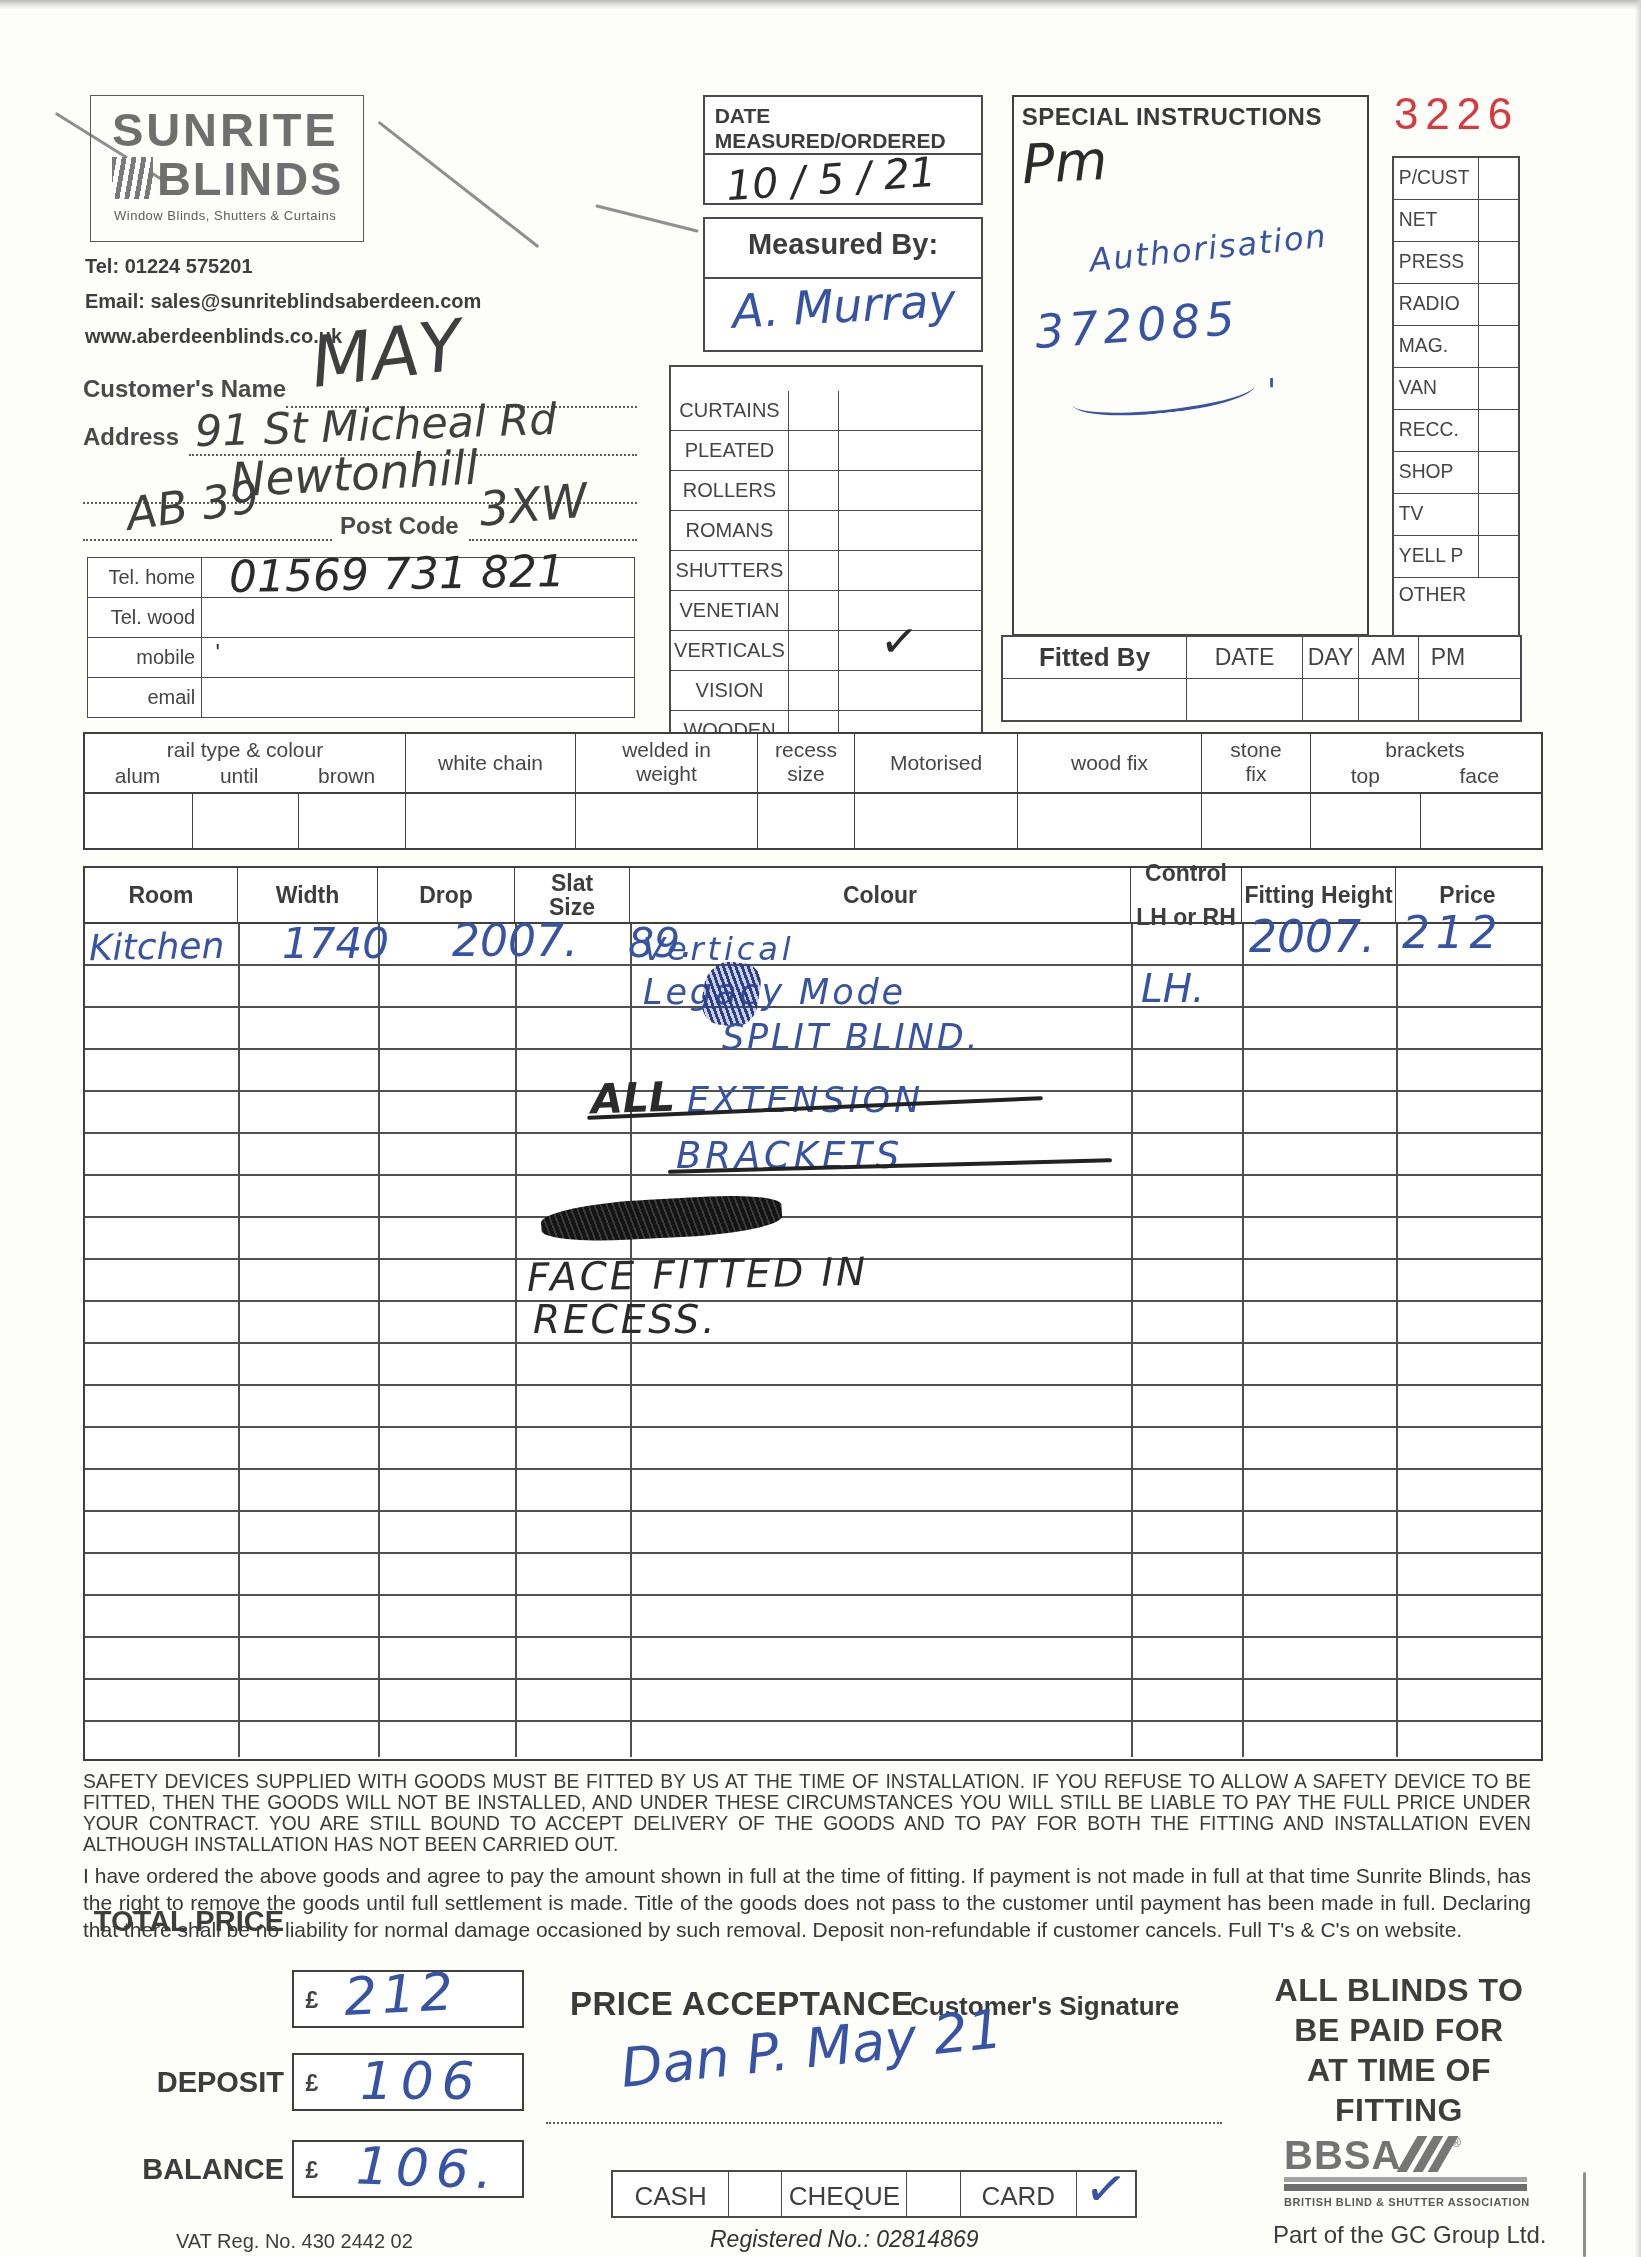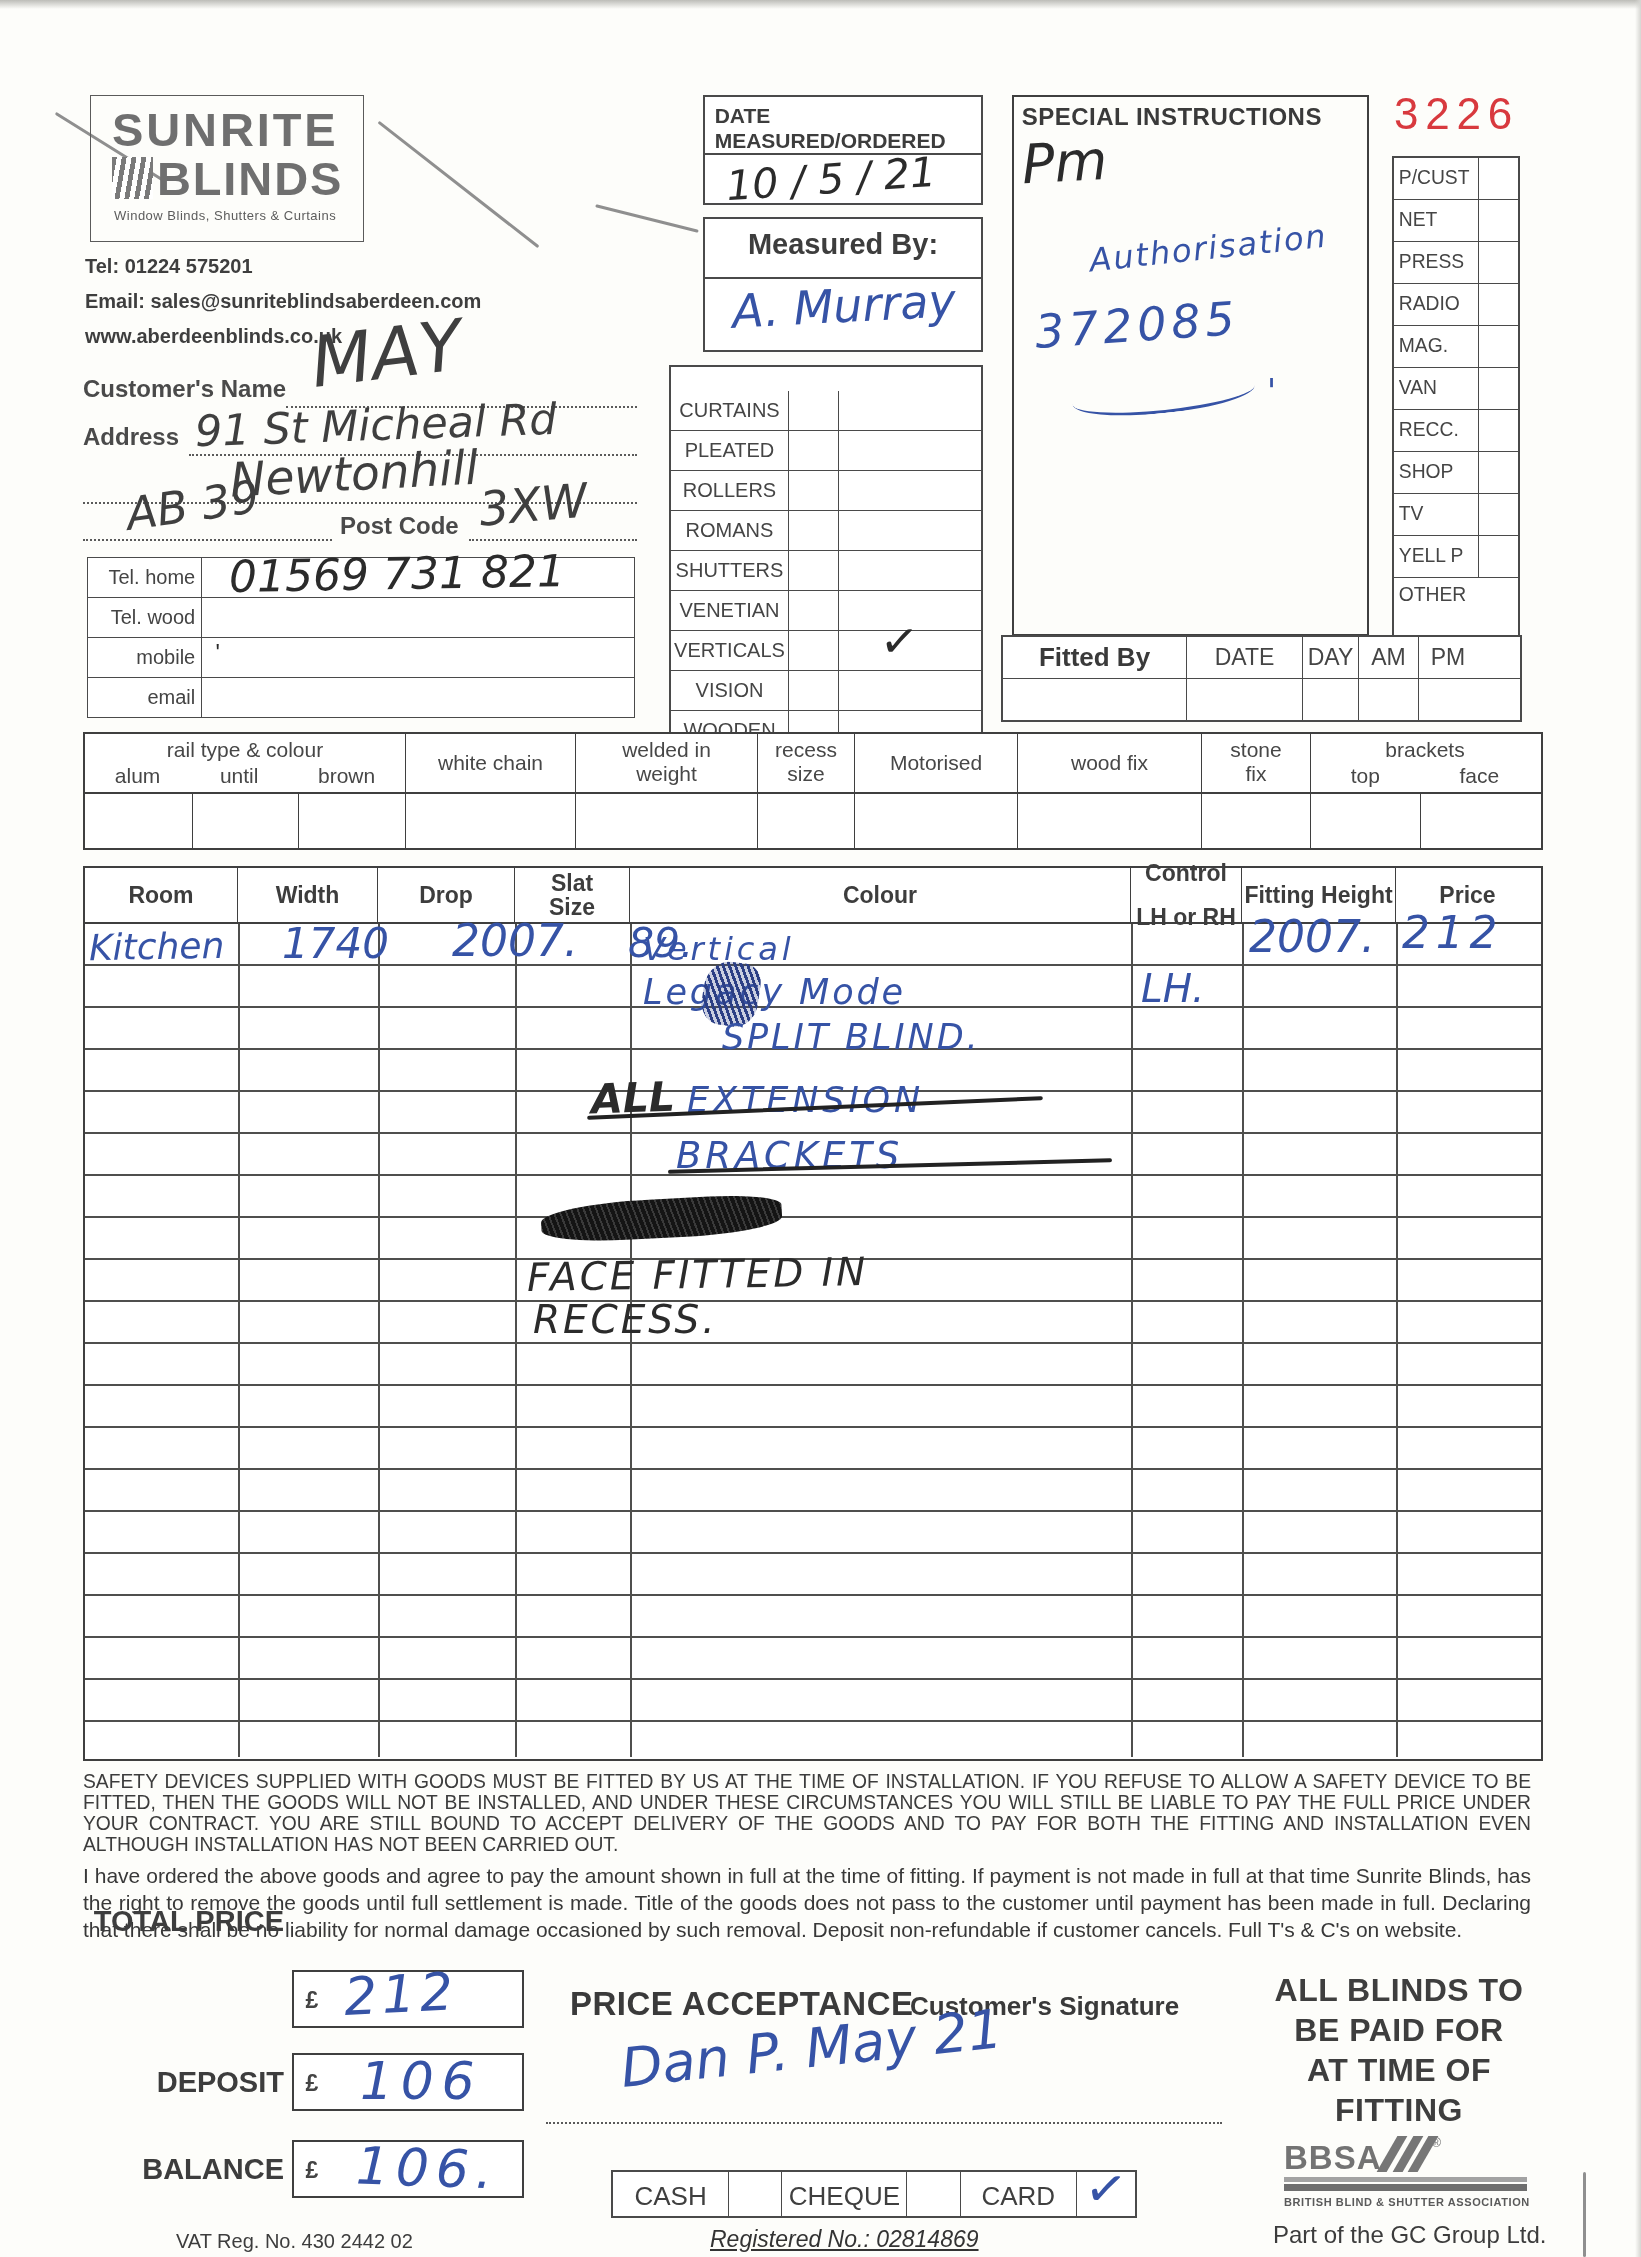--- a/index.html
+++ b/index.html
@@ -103,21 +103,21 @@
   .pay{left:611px;top:2170px;width:526px;border:2.4px solid #4a4a4a;box-sizing:border-box;display:flex;height:48px;background:#fff;}
   .paycell{border-right:1.9px solid #4a4a4a;box-sizing:border-box;text-align:center;font-size:26px;color:#3f3f3f;
            padding-top:8.7px;position:relative;}
   .paycell:last-child{border-right:none;}
   .pw-l{width:118px;}.pw-s{width:54px;}.pw-m{width:127px;}.pw-c{width:59px;}
   
   .notice{left:1255px;top:1970px;width:288px;text-align:center;font-size:32px;font-weight:900;
           color:#3e3e3e;line-height:40px;letter-spacing:0.5px;}
   .bbsa{left:1284px;top:2136px;width:243px;}
   .bbsa-top{display:flex;align-items:flex-end;}
-  .bbsa-name{font-size:33px;font-weight:900;color:#737373;letter-spacing:1px;line-height:.85;}
+  .bbsa-name{font-size:40px;font-weight:900;color:#737373;letter-spacing:1px;line-height:.85;}
   .bbsa-slash{display:inline-block;width:9.7px;height:36px;background:#767676;transform:skewX(-30deg);margin-left:5.8px;}
   .bbsa-reg{font-size:12.6px;color:#767676;margin-left:3.9px;align-self:flex-start;}
   .bbsa-bar1{height:4.8px;background:#a3a3a3;margin-top:4.8px;}
   .bbsa-bar2{height:6.8px;background:#6e6e6e;margin-top:2.9px;}
   .bbsa-assoc{font-size:11px;font-weight:bold;color:#5a5a5a;letter-spacing:0.6px;margin-top:4.8px;white-space:nowrap;}
   .gcgroup{font-size:24px;color:#3c3c3c;}
   
   .strike{position:absolute;height:3.9px;background:#222;border-radius:1.9px;}
   .scribble{position:absolute;background:repeating-linear-gradient(72deg,#141414 0 3.9px,#3a3a3a 3.9px 5.8px);
             border-radius:45% 30% 40% 35%;}
@@ -481,16 +481,16 @@
       <span class="bbsa-slash"></span>
       <span class="bbsa-reg">®</span>
     </div>
     <div class="bbsa-bar1"></div>
     <div class="bbsa-bar2"></div>
     <div class="bbsa-assoc">BRITISH BLIND &amp; SHUTTER ASSOCIATION</div>
   </div>
   <div class="abs gcgroup" style="left:1273px;top:2221px;">Part of the GC Group Ltd.</div>
 
   <div class="abs" style="left:176px;top:2230px;font-size:20px;color:#3d3d3d;">VAT Reg. No. 430 2442 02</div>
-  <div class="abs" style="left:710px;top:2226px;font-size:23px;font-style:italic;color:#333;text-decoration:underline;">Registered No.: 02814869</div>
+  <div class="abs" style="left:710px;top:2226px;font-size:23px;font-style:italic;color:#333;">Registered No.: 02814869</div>
 
 </div>
 
 
 </body></html>

